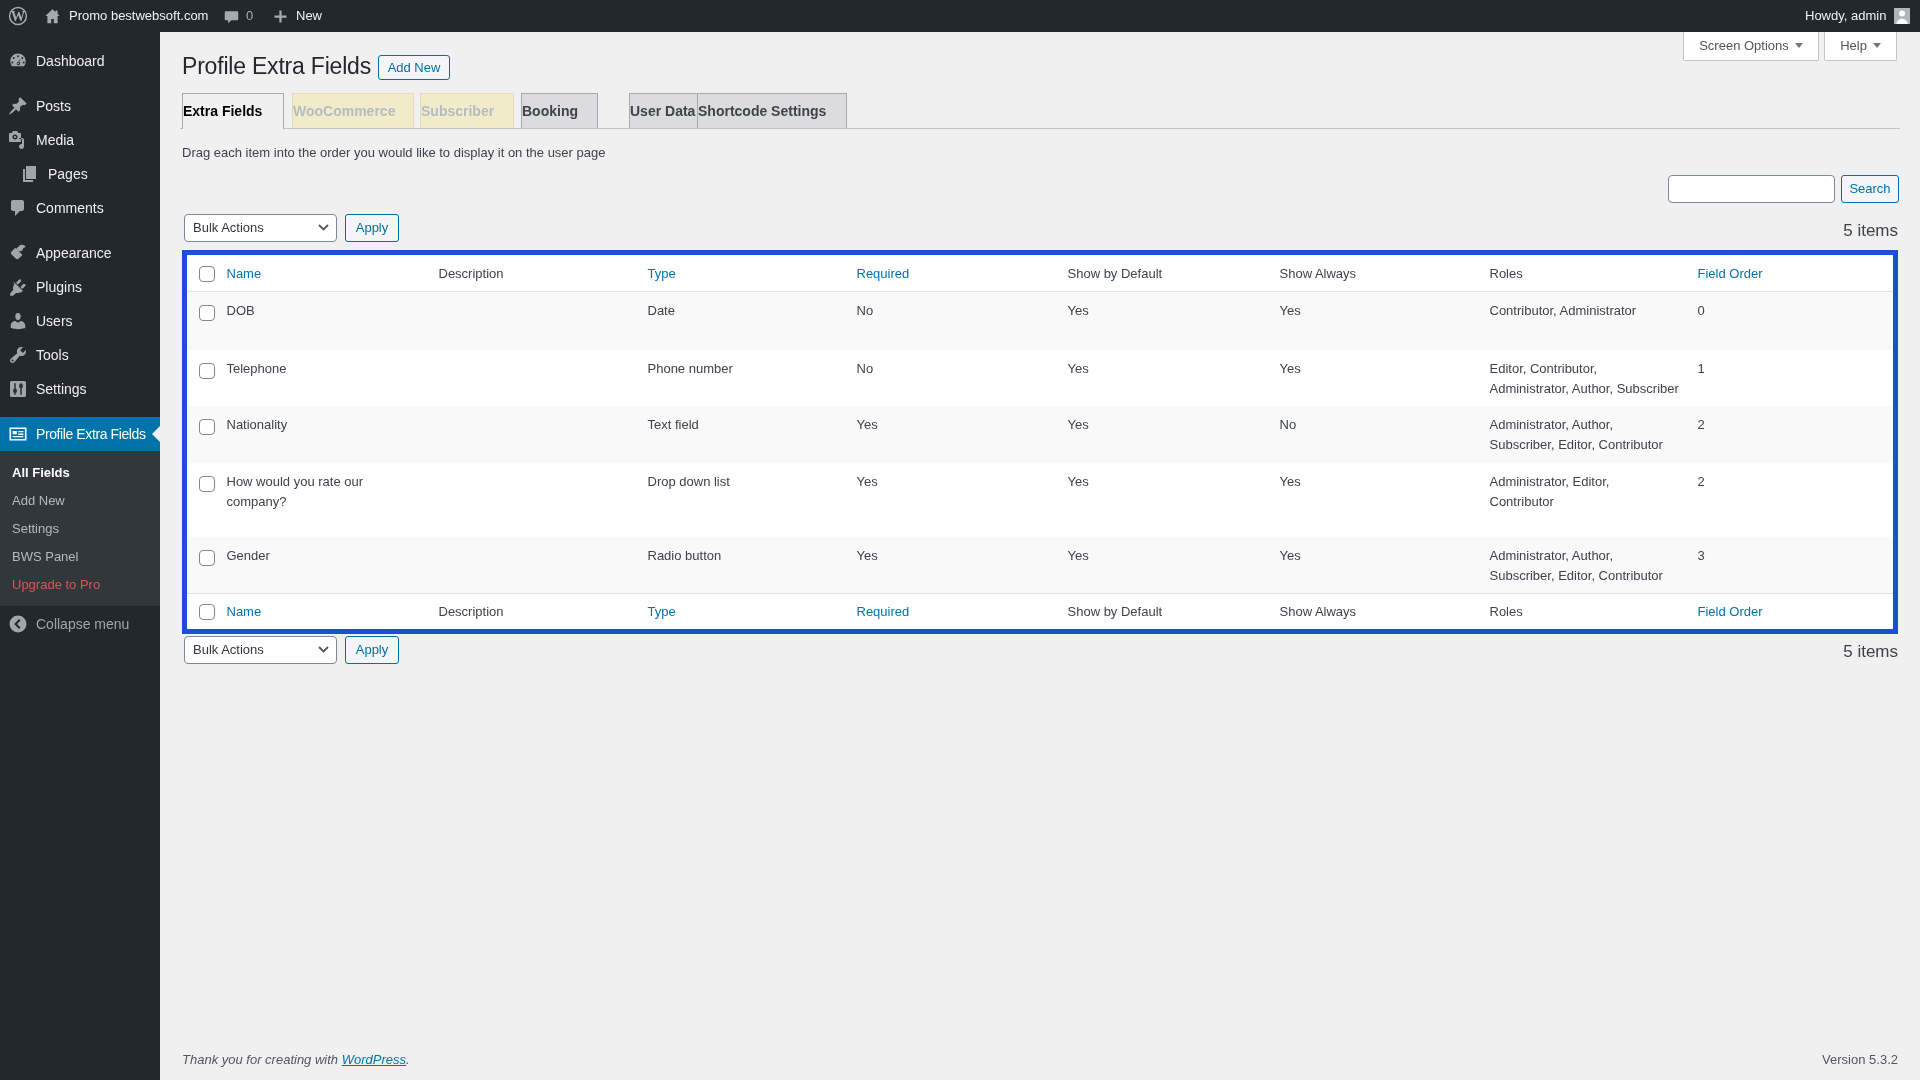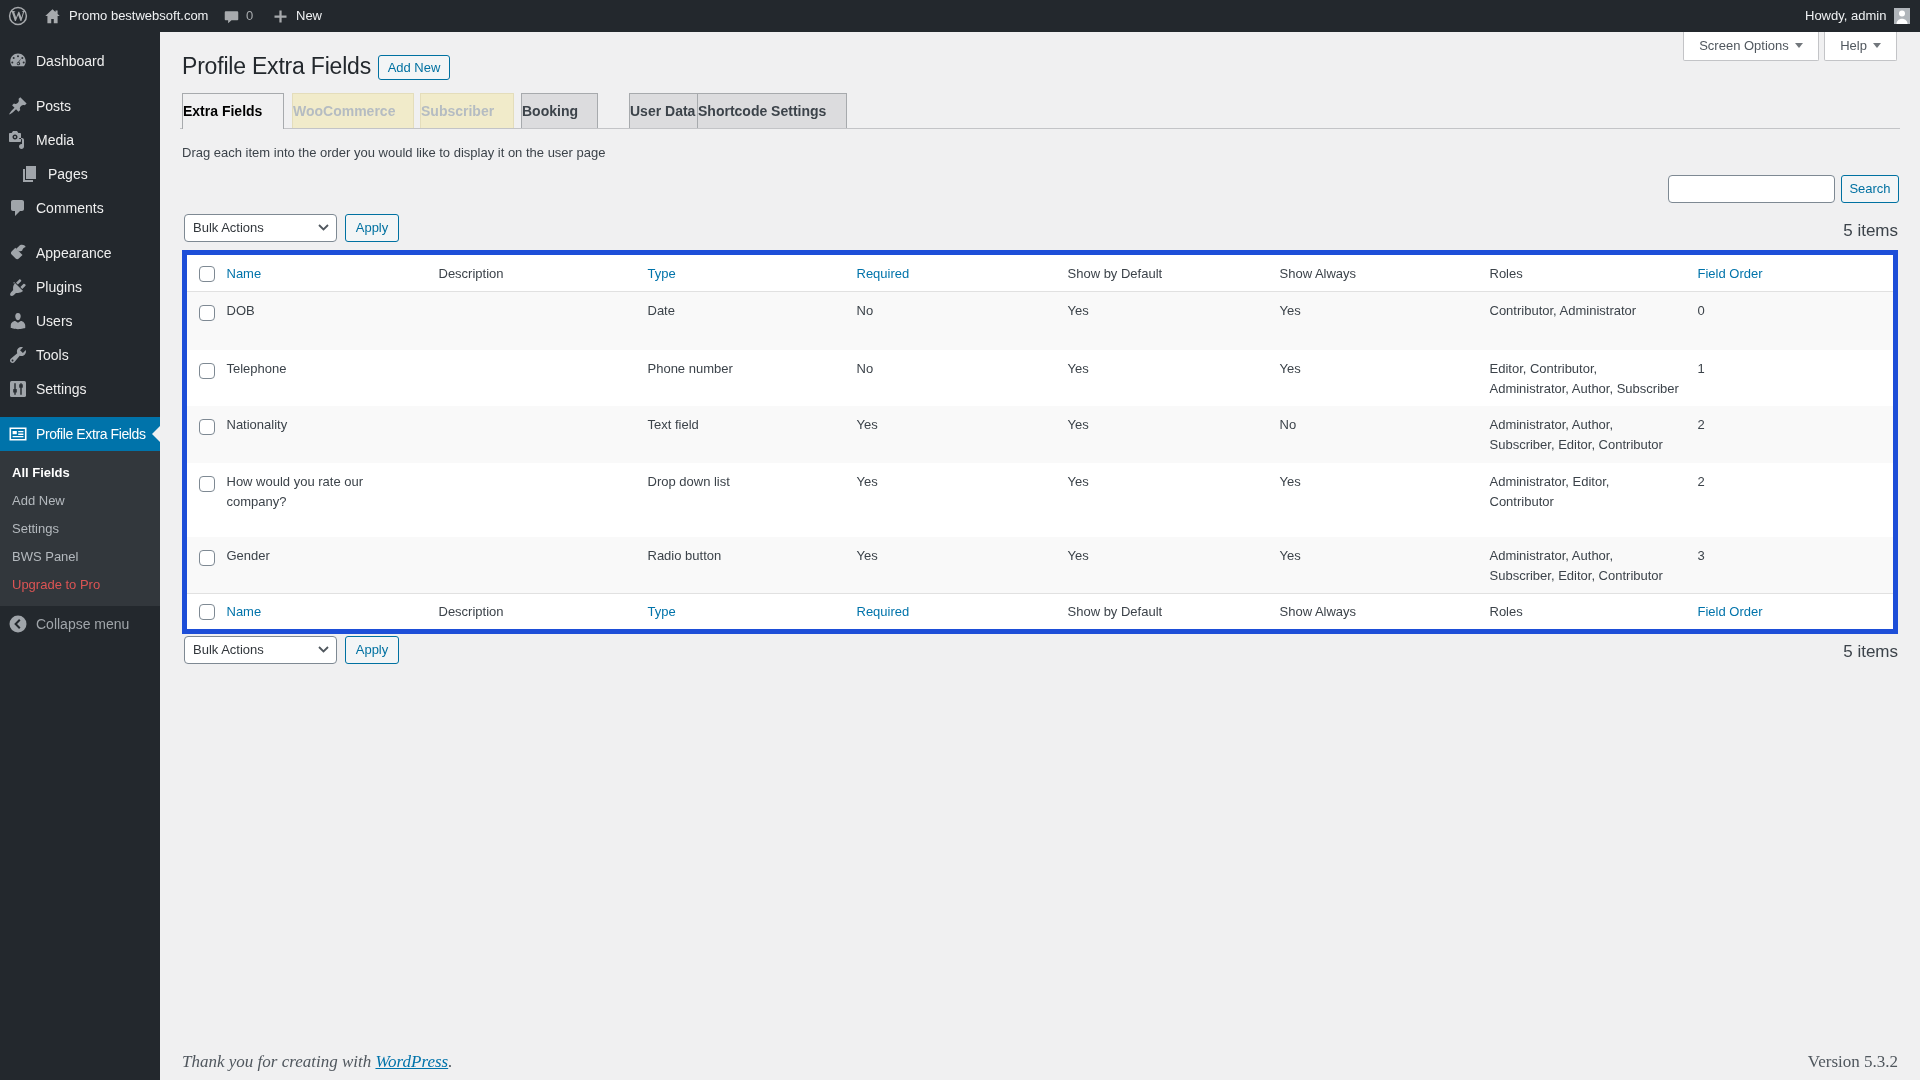--- a/index.html
+++ b/index.html
@@ -43,21 +43,21 @@
 #tbl thead th { height:34px; padding-top:9px; border-bottom:1px solid #e1e1e1; }
 #tbl tfoot th { height:35px; padding-top:8px; border-top:1px solid #e1e1e1; }
 #tbl th:first-child, #tbl td:first-child { padding:0; }
 #tbl a { color:#0073aa; text-decoration:none; }
 #tbl tbody tr.alt { background:#f9f9f9; }
 .cb { display:block; width:16px; height:16px; border:1px solid #7e8993; border-radius:4px; background:#fff; }
 thead .cb { margin:11px 0 0 12px; }
 td .cb { margin:13px 0 0 12px; }
 tfoot .cb { margin:10px 0 0 12px; }
 
-#foot { position:absolute; left:22px; top:1020px; width:1716px; font-size:17px; color:#50575e;font-family:Liberation Serif, serif; }
+#foot { position:absolute; left:22px; top:1020px; width:1716px; font-size:13px; color:#50575e; }
 </style>
 </head>
 <body>
 
 <div id="sidebar">
   <div class="mitem" style="top:12px;">
       <svg width="20" height="20" viewBox="0 0 20 20">
         <path fill="#a0a5aa" d="M10 2.6c-4.3 0-7.7 3.4-7.7 7.7 0 1.9.7 3.7 1.8 5h11.8c1.1-1.3 1.8-3.1 1.8-5 0-4.3-3.4-7.7-7.7-7.7z"></path>
         <g fill="#2a2f34">
           <circle cx="10" cy="5.3" r="1"></circle>

